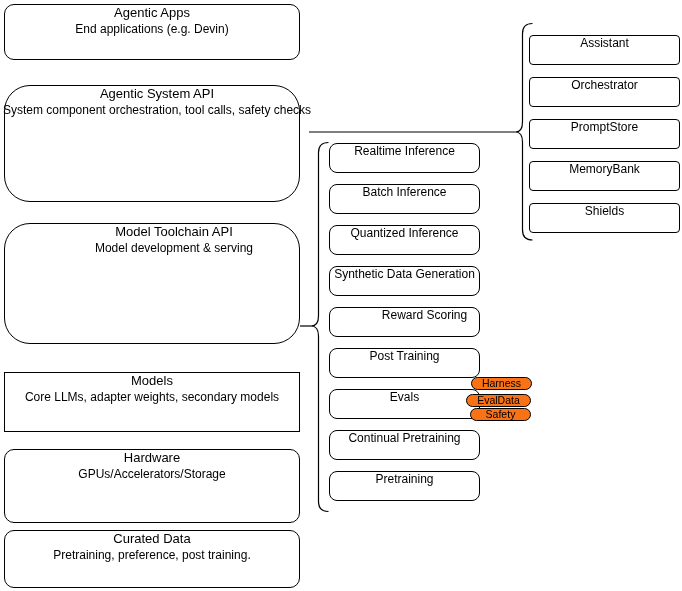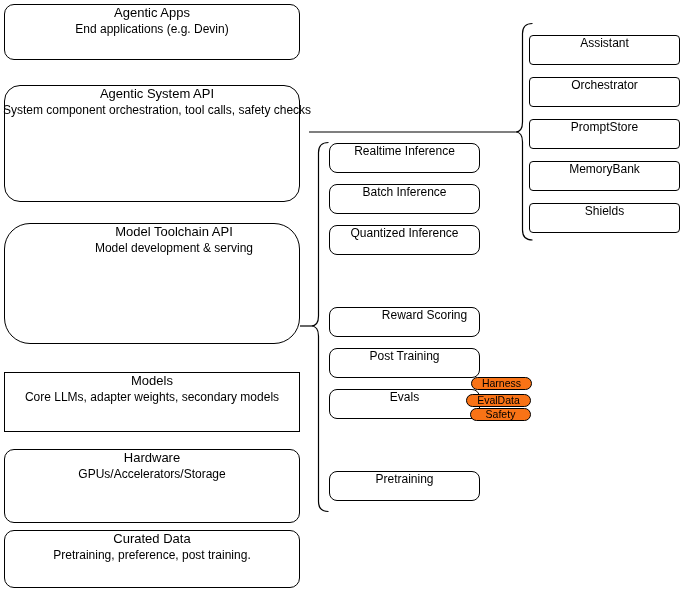--- a/index.html
+++ b/index.html
@@ -40,21 +40,21 @@
     line-height: 15px;
     white-space: nowrap;
   }
   .lbox .bsub {
     font-size: 12px;
     line-height: 13px;
     margin-top: 3px;
     white-space: nowrap;
   }
   #b-agentic-apps       { top: 4px;   height: 56px;  border-radius: 10px; }
-  #b-agentic-system-api { top: 85px;  height: 117px; border-radius: 16px; padding-left: 10px; }
+  #b-agentic-system-api { top: 85px;  height: 117px; border-radius: 26px; padding-left: 10px; }
   #b-model-toolchain    { top: 223px; height: 121px; border-radius: 26px; padding-left: 44px; }
   #b-models             { top: 372px; height: 60px;  border-radius: 0; }
   #b-hardware           { top: 449px; height: 74px;  border-radius: 10px; }
   #b-curated-data       { top: 530px; height: 58px;  border-radius: 10px; }
 
   
   .mbox {
     left: 329px; width: 151px; height: 30px;
     border-radius: 8px;
     font-size: 12px;
@@ -130,23 +130,25 @@
     <div class="bsub">GPUs/Accelerators/Storage</div>
   </div>
   <div class="box lbox" id="b-curated-data">
     <div class="btitle">Curated Data</div>
     <div class="bsub">Pretraining, preference, post training.</div>
   </div>
 
   <div class="box mbox" id="m0">Realtime Inference</div>
   <div class="box mbox" id="m1">Batch Inference</div>
   <div class="box mbox" id="m2">Quantized Inference</div>
+  <div class="box mbox" id="m3">Synthetic Data Generation</div>
   <div class="box mbox" id="m4">Reward Scoring</div>
   <div class="box mbox" id="m5">Post Training</div>
   <div class="box mbox" id="m6">Evals</div>
+  <div class="box mbox" id="m7">Continual Pretraining</div>
   <div class="box mbox" id="m8">Pretraining</div>
 
   <div class="pill" id="p-harness">Harness</div>
   <div class="pill" id="p-evaldata">EvalData</div>
   <div class="pill" id="p-safety">Safety</div>
 
   <div class="box rbox" id="r0">Assistant</div>
   <div class="box rbox" id="r1">Orchestrator</div>
   <div class="box rbox" id="r2">PromptStore</div>
   <div class="box rbox" id="r3">MemoryBank</div>

